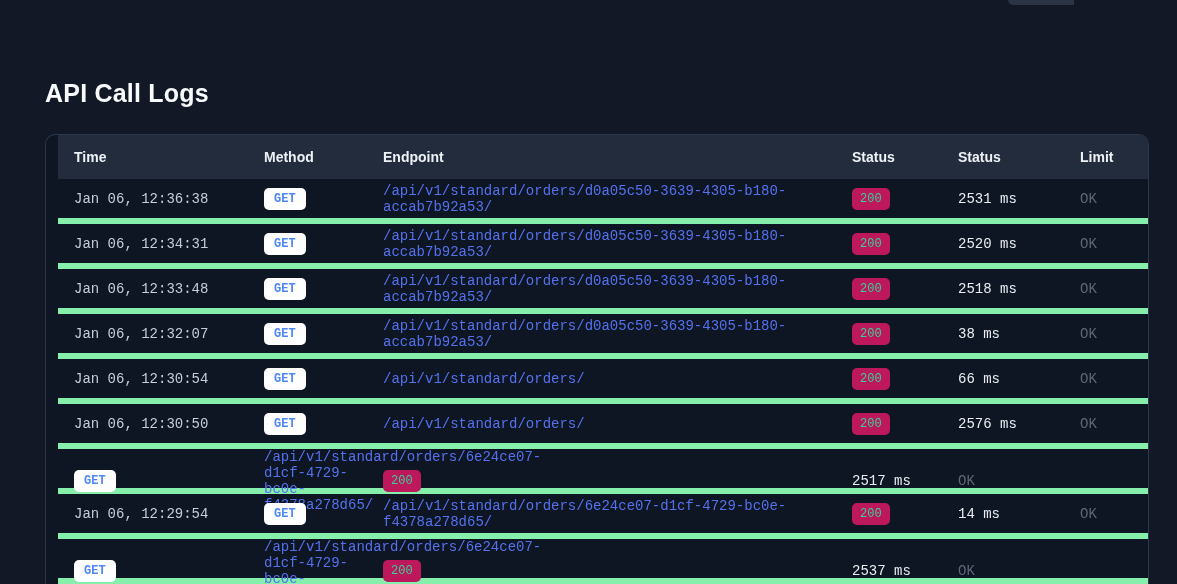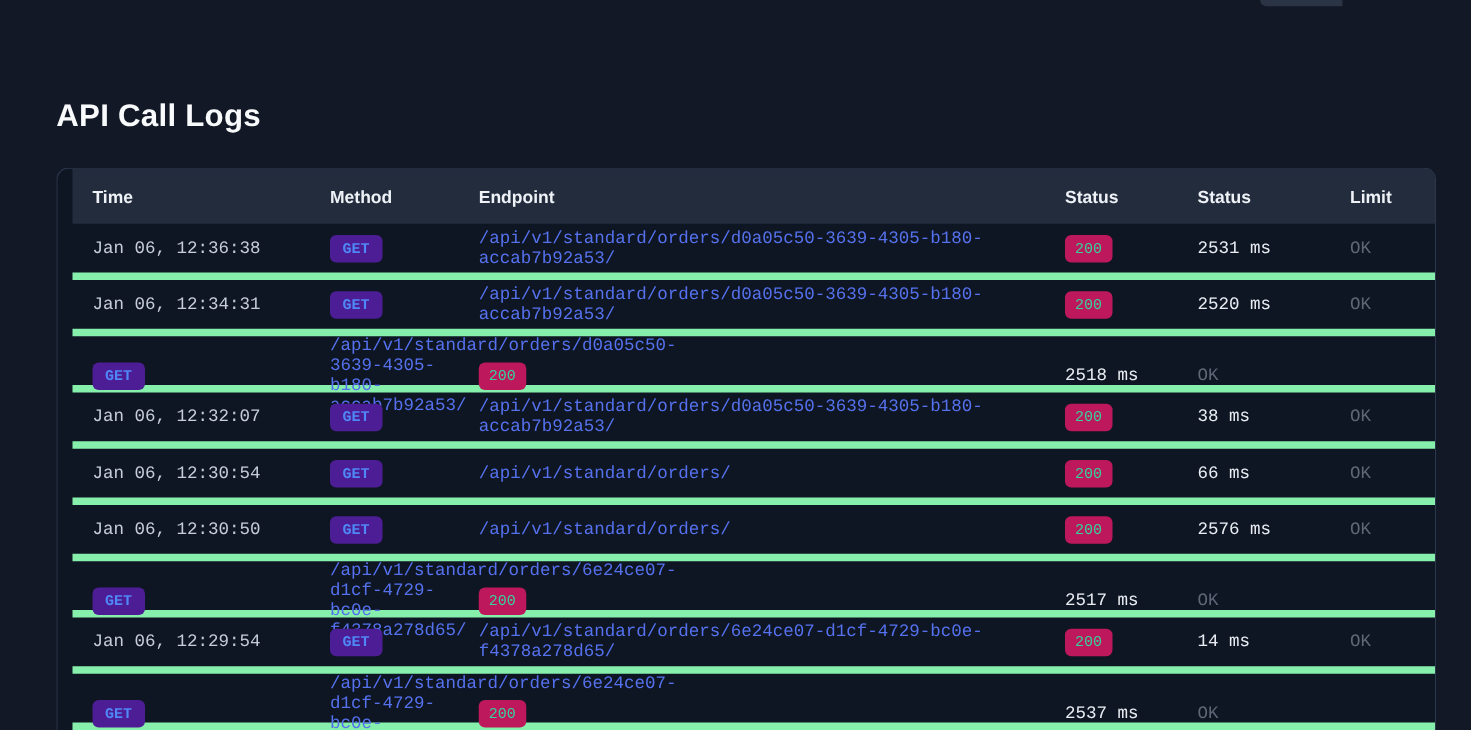--- a/index.html
+++ b/index.html
@@ -54,21 +54,21 @@
     border-bottom: 6px solid #86efac;
     font-family: Liberation Mono, monospace;
   }
   .td { font-size: 14px; }
   .td-time  { color: #c6cdd9; }
   .td-latency { color: #e9edf3; }
   .td-limit { color: #5d6777; }
 
   .badge-method {
     display: inline-block;
-    background: #4c1d95;
+    background: #ffffff;
     color: #4f87f6;
     font-size: 12px; font-weight: 700;
     padding: 5px 10px;
     border-radius: 5px;
     line-height: 1;
   }
   .badge-status {
     display: inline-block;
     background: #be185d;
     color: #34d399;
@@ -126,20 +126,21 @@
       <a class="endpoint-link">/api/v1/standard/orders/d0a05c50-3639-4305-b180-accab7b92a53/</a>
     </div>
     <div class="td">
       <span class="badge-status">200</span>
     </div>
     <div class="td td-latency">2520 ms</div>
     <div class="td td-limit">OK</div>
   </div>
 
   <div class="tr">
+    <div class="td td-time">Jan 06, 12:33:48</div>
     <div class="td">
       <span class="badge-method">GET</span>
     </div>
     <div class="td">
       <a class="endpoint-link">/api/v1/standard/orders/d0a05c50-3639-4305-b180-accab7b92a53/</a>
     </div>
     <div class="td">
       <span class="badge-status">200</span>
     </div>
     <div class="td td-latency">2518 ms</div>

